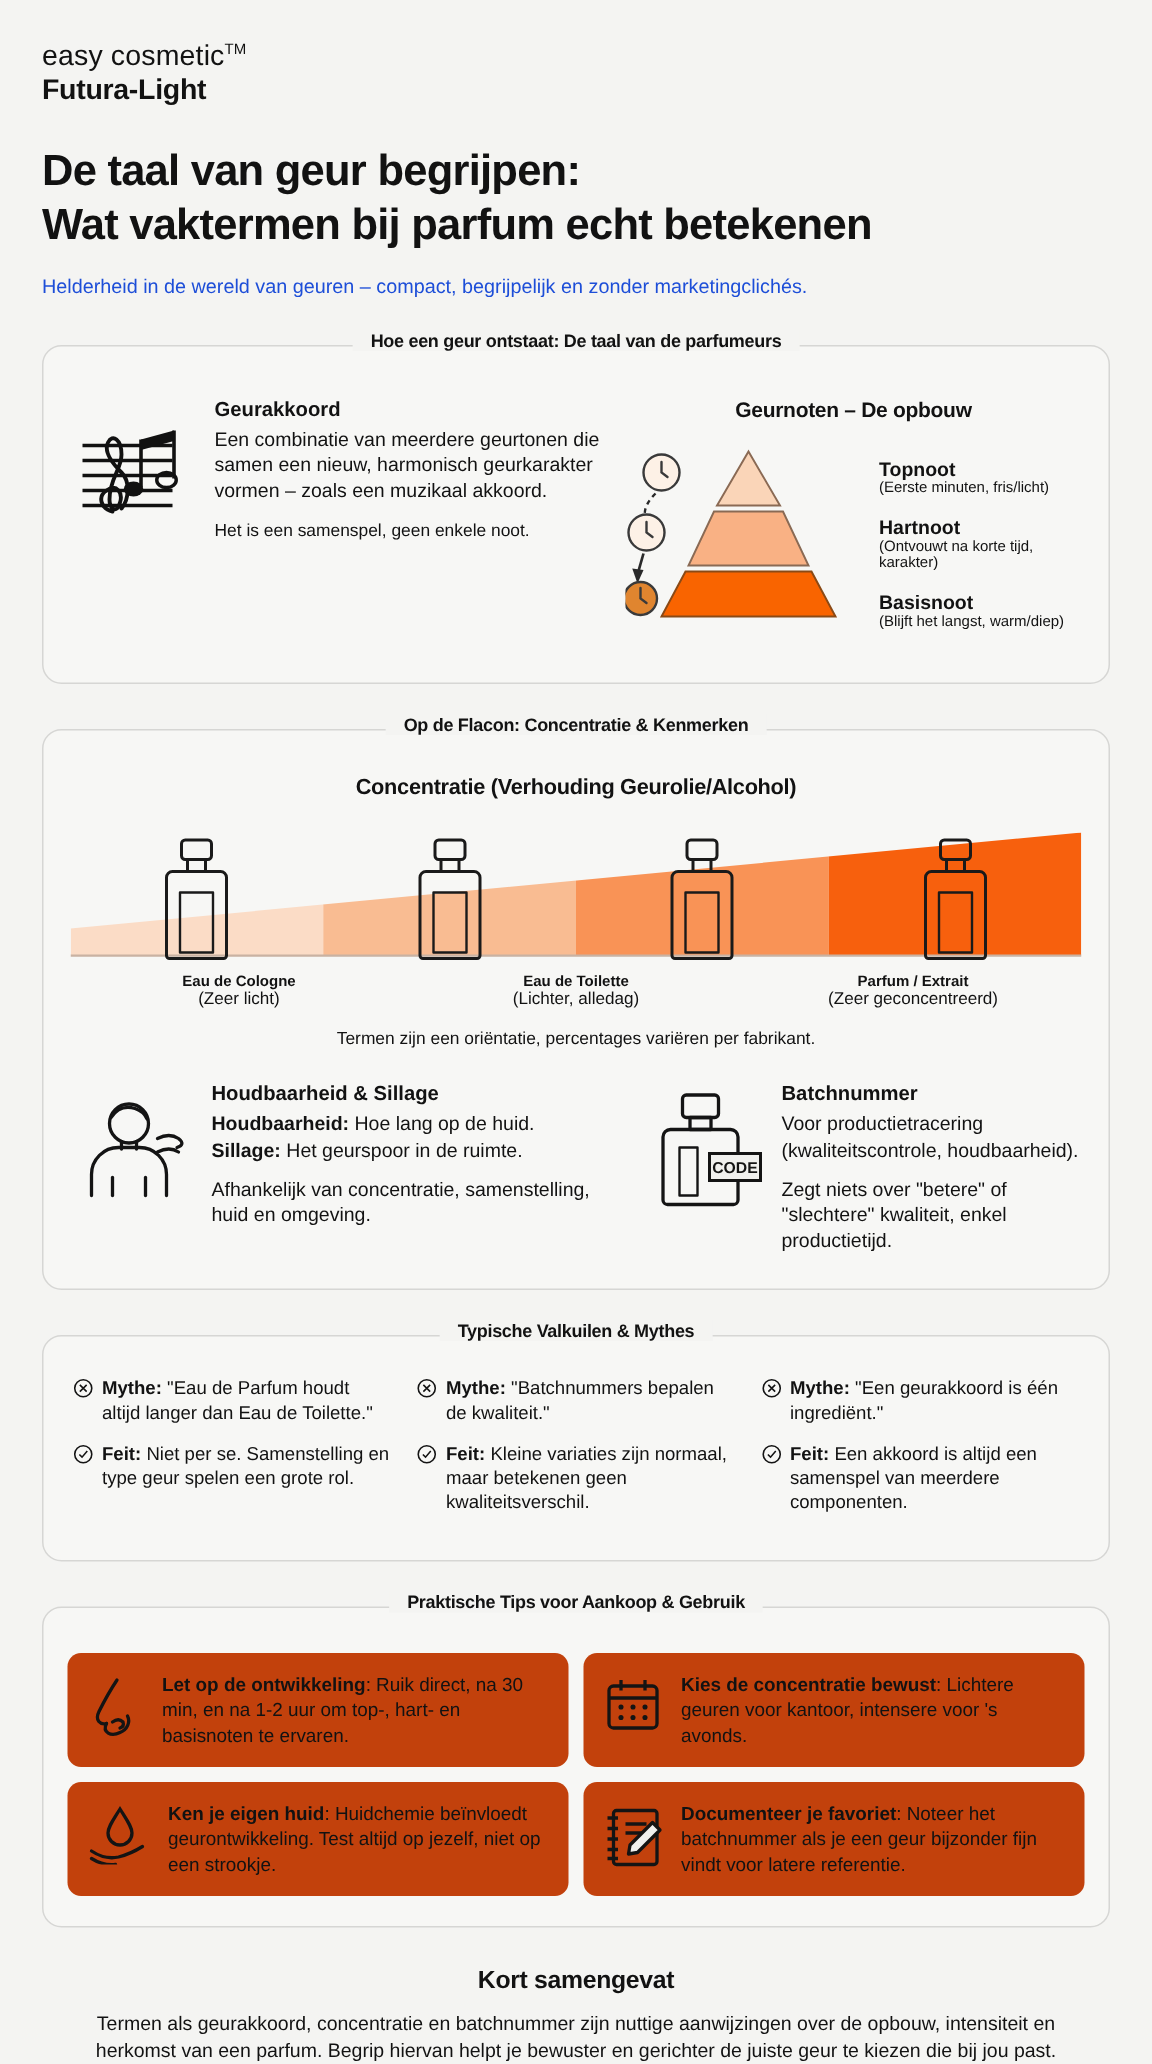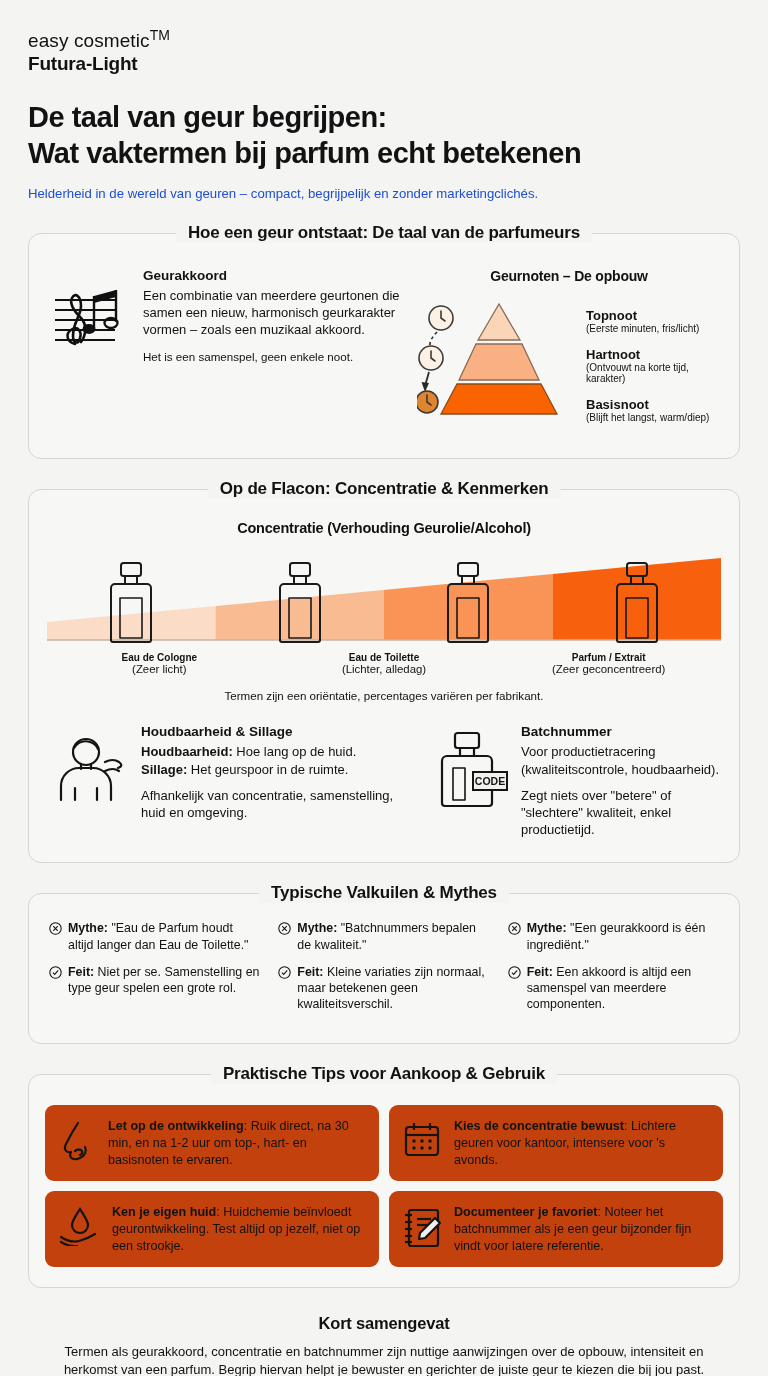--- a/index.html
+++ b/index.html
@@ -9,33 +9,33 @@
     background: #f4f4f2;
     font-family: "Liberation Sans", sans-serif;
     color: #121212;
     overflow: hidden;
   }
   .page { padding: 0 28px; }
 
   
   .brand { padding-top: 28px; }
   .brand-name { font-size: 19px; font-weight: 400; letter-spacing: .1px; line-height: 1.1; }
-  .brand-name sup { font-size: 14px; vertical-align: super; }
+  .brand-name sup { font-size: 10px; vertical-align: super; }
   .brand-sub { font-size: 19px; font-weight: 700; letter-spacing: -.2px; line-height: 1.25; }
 
   
   h1 { font-size: 29px; font-weight: 700; line-height: 1.24; letter-spacing: -.5px; margin-top: 24px; }
   h1 .l2 { display: block; }
   .subtitle { font-size: 13.2px; font-weight: 400; line-height: 1.35; margin-top: 13px; color: #1d4ed8; }
 
   
   .section { position: relative; border: 1px solid #d6d6d4; border-radius: 13px; background: #f7f7f5; margin-top: 30px; }
   .section-title {
     position: absolute; top: -11px; left: 50%; transform: translateX(-50%);
-    background: #f4f4f2; padding: 0 12px; font-size: 17px; font-weight: 700; white-space: nowrap;
+    background: #f4f4f2; padding: 0 12px; font-size: 12px; font-weight: 700; white-space: nowrap;
     letter-spacing: -.2px;
   }
 
   
   .sec1-body { display: flex; padding: 34px 18px 22px 18px; gap: 10px; }
   .sec1-left { display: flex; gap: 12px; width: 360px; padding-left: 6px; }
   .note-icon { flex: 0 0 auto; padding-top: 16px; }
   .blk-title { font-size: 13.5px; font-weight: 700; margin-bottom: 4px; }
   .blk-text { font-size: 13px; line-height: 1.33; }
   .blk-note { font-size: 11.6px; line-height: 1.3; margin-top: 10px; }

